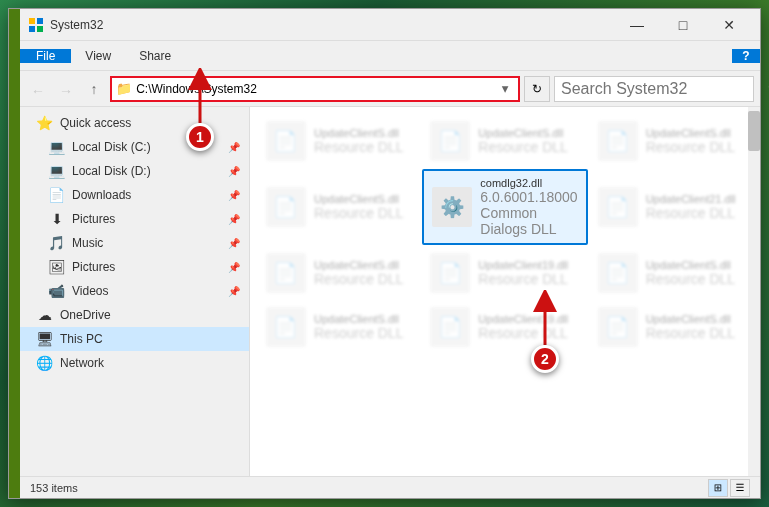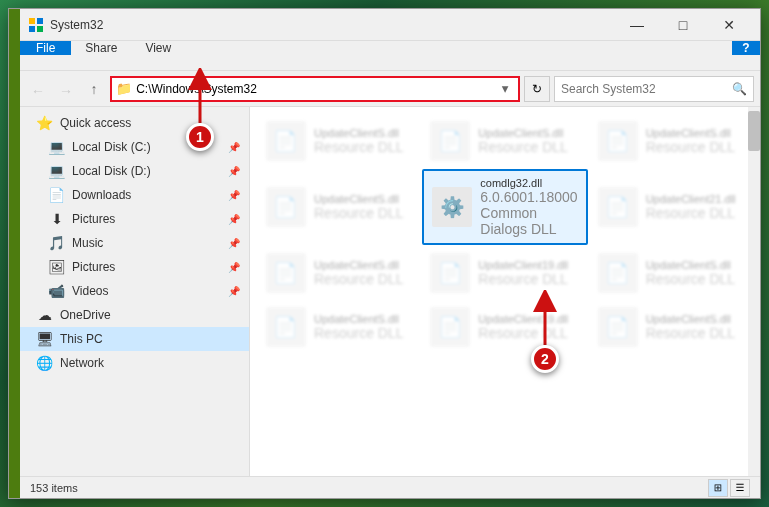--- a/index.html
+++ b/index.html
@@ -71,21 +71,21 @@
       font-size: 14px;
       color: #333;
       display: flex; align-items: center; justify-content: center;
     }
 
     
     .menu-bar {
       background: #f0f0f0;
       height: 30px;
       display: flex;
-      align-items: flex-start;
+      align-items: center;
       border-bottom: 1px solid #ddd;
       flex-shrink: 0;
     }
     .menu-file {
       background: #0078d7;
       color: white;
       padding: 0 16px;
       display: flex; align-items: center;
       cursor: pointer;
       font-size: 12px;
@@ -161,21 +161,21 @@
     .search-wrap {
       width: 200px;
       height: 26px;
       border: 1px solid #ccc;
       background: white;
       display: flex; align-items: center;
       padding: 0 6px;
     }
     .search-input {
       border: none; outline: none;
-      font-size: 12px;
+      font-size: 16px;
       flex: 1;
       background: transparent;
       color: #999;
     }
 
     
     .main-content {
       display: flex;
       flex: 1;
       overflow: hidden;
@@ -333,22 +333,22 @@
     <span class="title-bar-title">System32</span>
     <div class="title-bar-controls">
       <button class="title-btn">—</button>
       <button class="title-btn">□</button>
       <button class="title-btn close">✕</button>
     </div>
   </div>
 
   <div class="menu-bar">
     <div class="menu-file">File</div>
+    <div class="menu-item">View</div>
     <div class="menu-item">Share</div>
-    <div class="menu-item">View</div>
     <div class="menu-help">?</div>
   </div>
 
   <div class="address-bar">
     <button class="nav-btn disabled">←</button>
     <button class="nav-btn disabled">→</button>
     <button class="nav-btn">↑</button>
     <div class="address-input-wrap">
       <span class="address-folder-icon">📁</span>
       <input class="address-input" value="C:\Windows\System32" readonly="" style="">

